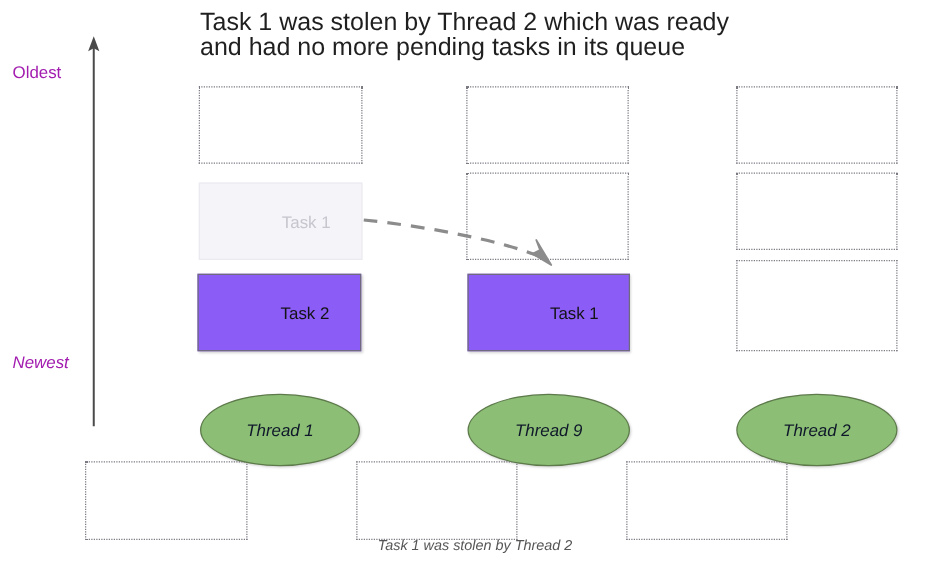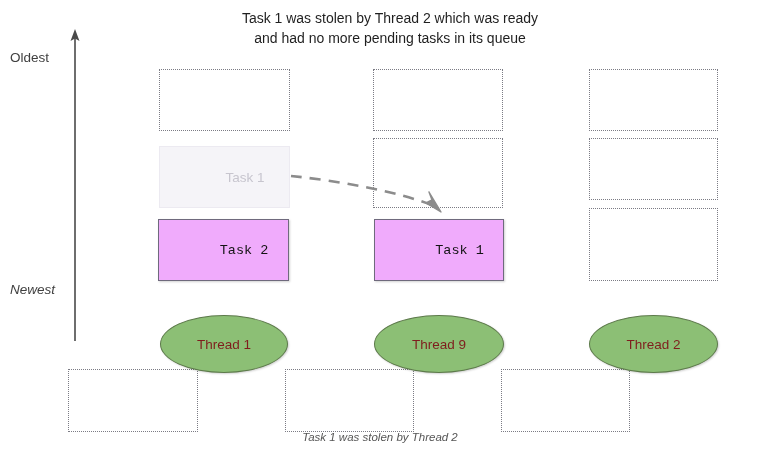--- a/index.html
+++ b/index.html
@@ -15,30 +15,30 @@
     font-family: "Liberation Sans", sans-serif;
     overflow: hidden;
   }
 
   
   .title {
     position: absolute;
     left: 160px;
     top: 8px;
     width: 460px;
-    text-align: center;
-    font-size: 14px;
+    text-align: left;
+    font-size: 20px;
     line-height: 20px;
     color: #1f1f1f;
     white-space: pre-line;
   }
   .axis-label {
     position: absolute;
     font-size: 13.5px;
-    color: #404040;
+    color: #a21caf;
     white-space: nowrap;
   }
   .axis-label.oldest { left: 10px; top: 50px; }
   .axis-label.newest { left: 10px; top: 282px; font-style: italic; }
 
   .caption {
     position: absolute;
     left: 0;
     top: 431px;
     width: 760px;
@@ -53,28 +53,27 @@
     position: absolute;
     box-sizing: border-box;
     padding-left: 41px;
   }
   .box-empty {
     border: 1.4px dotted #7b7b84;
     background: transparent;
   }
   .box-task {
     border: 1.6px solid #6f6a7d;
-    background: #f0abfc;
+    background: #8b5cf6;
     display: flex;
     align-items: center;
     justify-content: center;
     font-size: 13.5px;
     color: #131313;
     box-shadow: 1px 1px 2px rgba(0,0,0,0.18);
-    font-family: Liberation Mono, monospace;
   }
   .box-ghost {
     border: 1.4px solid #eceaf1;
     background: #f5f4f8;
     display: flex;
     align-items: center;
     justify-content: center;
     font-size: 13.5px;
     color: #c7c5ce;
     box-shadow: none;
@@ -84,22 +83,23 @@
   .thread {
     position: absolute;
     box-sizing: border-box;
     border: 1.6px solid #5d7a4b;
     background: #8cbf75;
     border-radius: 50%;
     display: flex;
     align-items: center;
     justify-content: center;
     font-size: 13.5px;
-    color: #7f1d1d;
+    color: #0f172a;
     box-shadow: 1px 1px 2px rgba(0,0,0,0.18);
+    font-style: italic;
   }
 
   
   svg.overlay {
     position: absolute;
     left: 0;
     top: 0;
     width: 760px;
     height: 466px;
     pointer-events: none;

